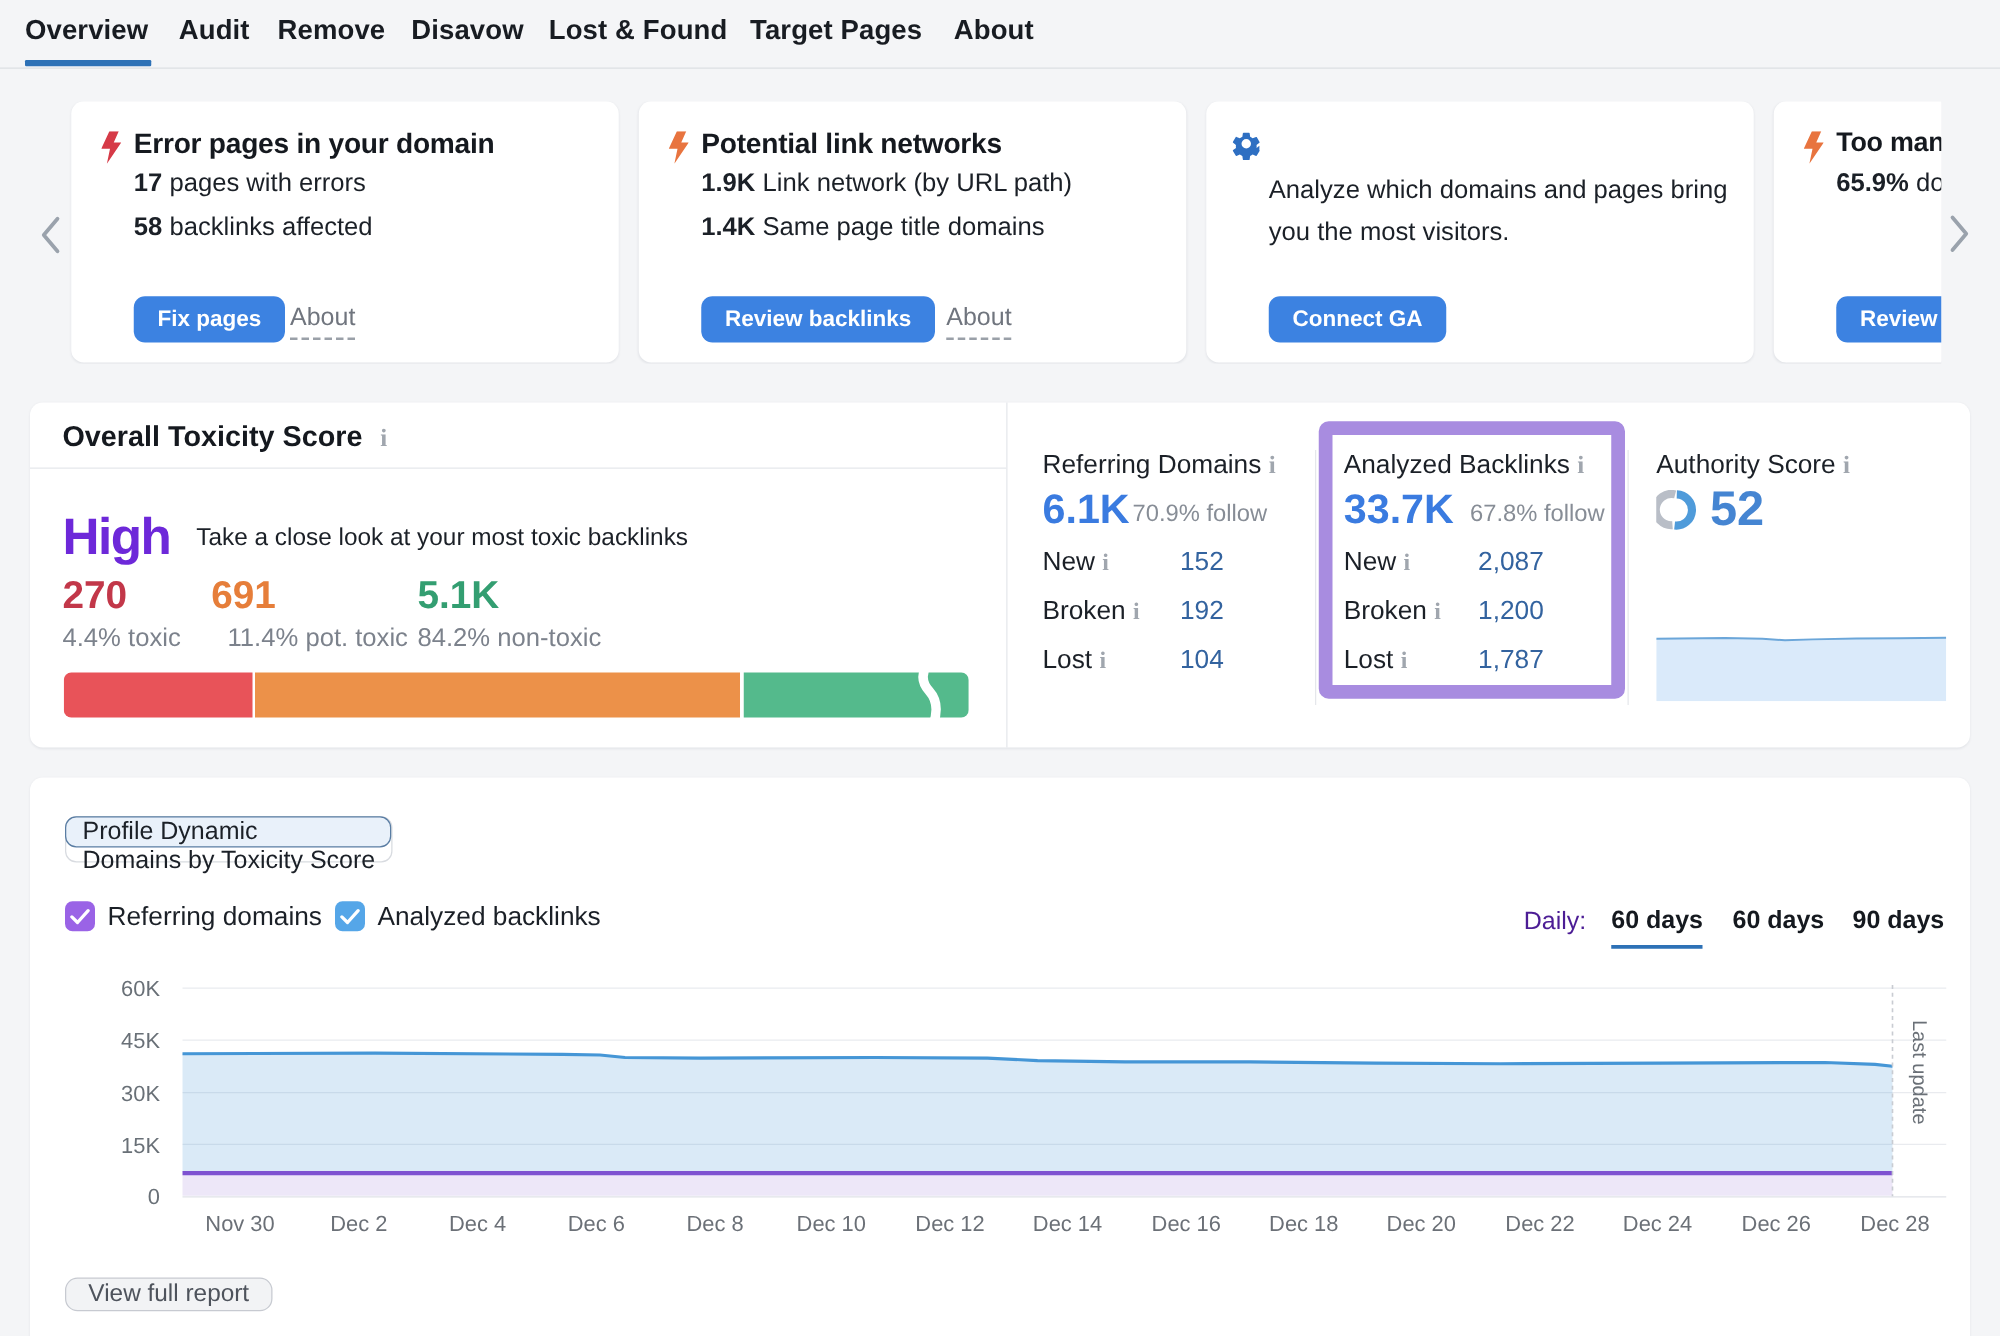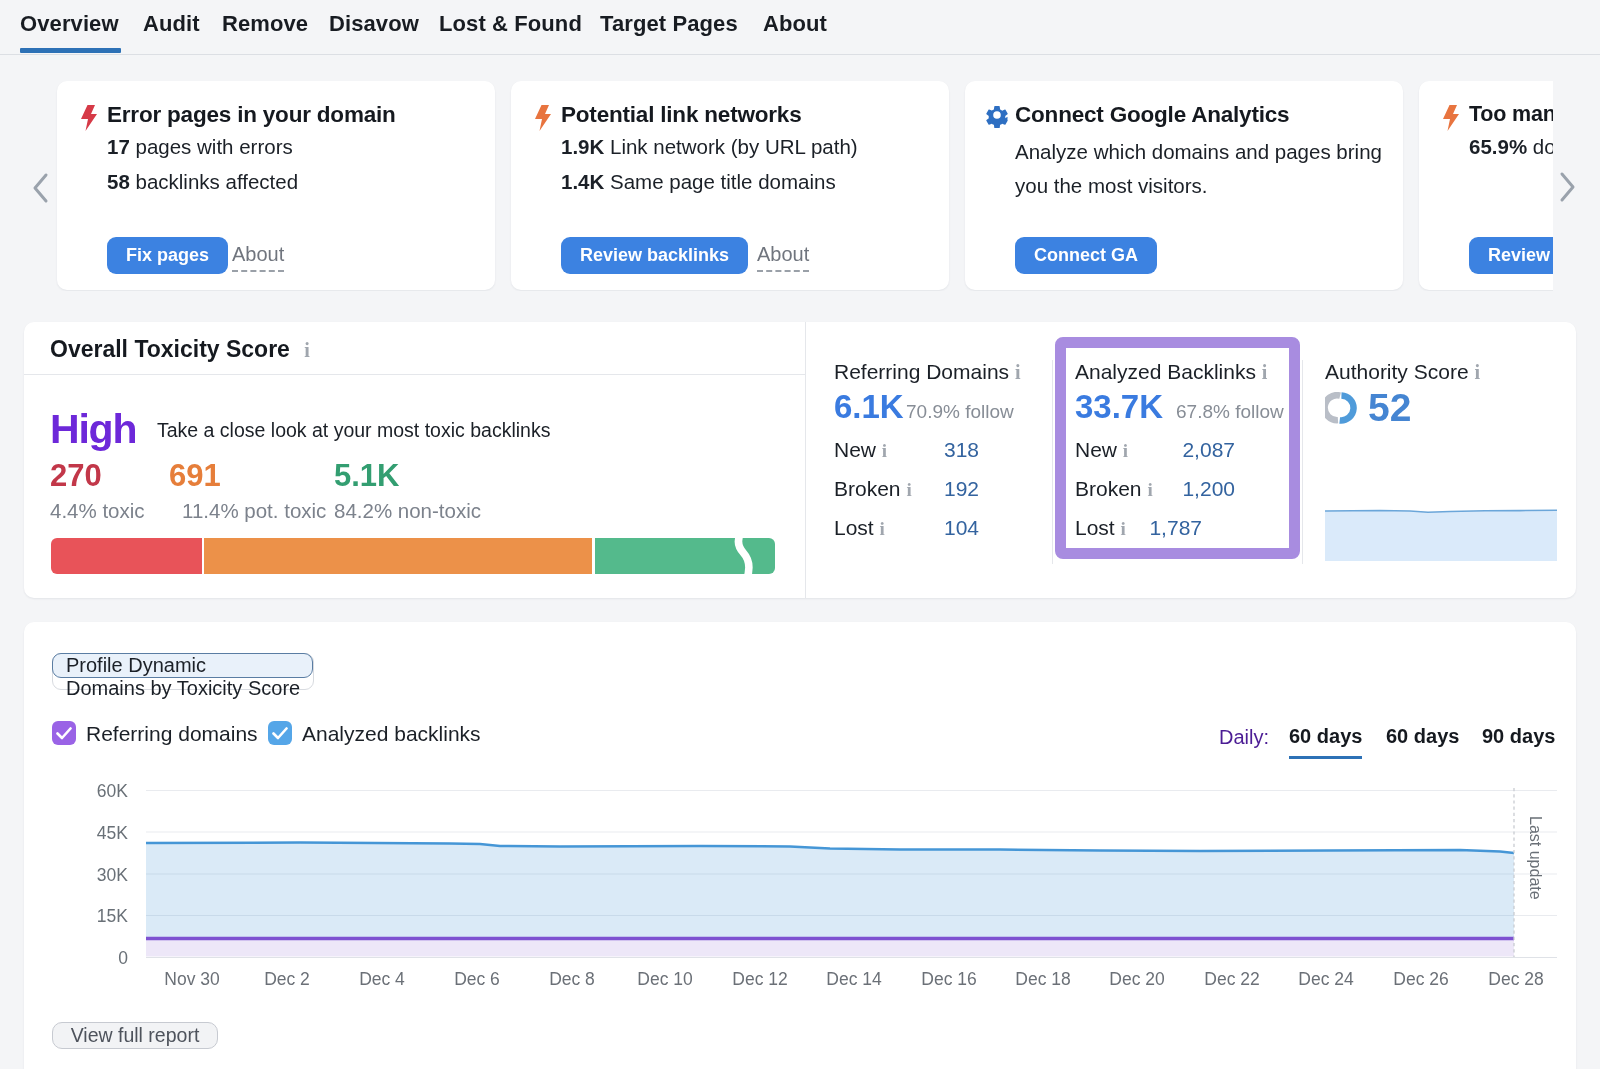--- a/index.html
+++ b/index.html
@@ -99,21 +99,20 @@
       <div class="card-line" style="top:68px;"><b>1.4K</b> Same page title domains</div>
       <div class="btn">Review backlinks</div>
       <div class="about-link" style="left:222px;">About</div>
     </div>
   </div>
   <div class="card" style="left:965px; top:0;">
     <div class="card-inner">
       <svg class="bolt" width="26" height="26" viewBox="0 0 24 24" style="left:-5px; top:0px;">
           <path fill-rule="evenodd" fill="#2e6fc2" d="M12 8.5a3.5 3.5 0 1 0 0 7 3.5 3.5 0 0 0 0-7zm9.7 5l-2.1 1.6c.05-.36.08-.72.08-1.1s-.03-.74-.08-1.1l2.1-1.6c.2-.15.25-.42.13-.64l-2-3.46c-.12-.22-.39-.3-.61-.22l-2.47 1c-.57-.44-1.2-.8-1.87-1.08l-.37-2.63A.49.49 0 0 0 14 3.8h-4c-.25 0-.46.18-.5.42l-.37 2.63c-.67.28-1.3.65-1.87 1.08l-2.47-1c-.22-.08-.49 0-.61.22l-2 3.46c-.12.22-.07.49.13.64l2.1 1.6c-.05.36-.08.72-.08 1.1s.03.74.08 1.1l-2.1 1.6c-.2.15-.25.42-.13.64l2 3.46c.12.22.39.3.61.22l2.47-1c.57.44 1.2.8 1.87 1.08l.37 2.63c.04.24.25.42.5.42h4c.25 0 .46-.18.5-.42l.37-2.63c.67-.28 1.3-.65 1.87-1.08l2.47 1c.22.08.49 0 .61-.22l2-3.46c.12-.22.07-.49-.13-.64z"></path>
         </svg>
-      <div class="card-title">Connect Google Analytics</div>
       <div class="card-line" style="top:33px; width:372px; line-height:34px;">Analyze which domains and pages bring you the most visitors.</div>
       <div class="btn">Connect GA</div>
     </div>
   </div>
   <div class="card" style="left:1419px; top:0;">
     <div class="card-inner">
       <svg class="bolt" width="16" height="26" viewBox="0 0 16 26">
           <path d="M6.5 0 L14 0 L10 9 L16 9 L4.5 26 L7 14 L0 14 Z" fill="#e8743f"></path>
         </svg>
       <div class="card-title" style="font-size:21.5px;">Too many pages</div>
@@ -143,35 +142,35 @@
   </svg>
 
   <div class="vdiv" style="left:1028px;"></div>
   <div class="vdiv" style="left:1278px;"></div>
   <div class="pbox"></div>
 
   <div class="col-title" style="left:810px;">Referring Domains <span class="info" style="font-size:20px;">i</span></div>
   <div class="big-num" style="left:810px;">6.1K</div>
   <div class="follow" style="left:882px;">70.9% follow</div>
   <div class="srow" style="left:810px; top:116px;">New <span class="info" style="font-size:19px;">i</span></div>
-  <div class="sval" style="left:875px; top:116px;">318</div>
+  <div class="sval" style="left:875px; top:116px;">152</div>
   <div class="srow" style="left:810px; top:155px;">Broken <span class="info" style="font-size:19px;">i</span></div>
   <div class="sval" style="left:875px; top:155px;">192</div>
   <div class="srow" style="left:810px; top:194px;">Lost <span class="info" style="font-size:19px;">i</span></div>
   <div class="sval" style="left:875px; top:194px;">104</div>
 
   <div class="col-title" style="left:1051px;">Analyzed Backlinks <span class="info" style="font-size:20px;">i</span></div>
   <div class="big-num" style="left:1051px;">33.7K</div>
   <div class="follow" style="left:1152px;">67.8% follow</div>
   <div class="srow" style="left:1051px; top:116px;">New <span class="info" style="font-size:19px;">i</span></div>
   <div class="sval" style="left:1131px; top:116px;">2,087</div>
   <div class="srow" style="left:1051px; top:155px;">Broken <span class="info" style="font-size:19px;">i</span></div>
   <div class="sval" style="left:1131px; top:155px;">1,200</div>
   <div class="srow" style="left:1051px; top:194px;">Lost <span class="info" style="font-size:19px;">i</span></div>
-  <div class="sval" style="left:1098px; top:194px;">1,787</div>
+  <div class="sval" style="left:1131px; top:194px;">1,787</div>
 
   <div class="col-title" style="left:1301px;">Authority Score <span class="info" style="font-size:20px;">i</span></div>
   <svg class="abs" style="left:1301px; top:70px;" width="32" height="32" viewBox="0 0 32 32">
     <path d="M12.98 28.13 A12.5 12.5 0 1 1 15.13 3.53" fill="none" stroke="#b9bec7" stroke-width="6.5"></path>
     <path d="M16.44 3.51 A12.5 12.5 0 1 1 14.69 28.43" fill="none" stroke="#4f9bda" stroke-width="6.5"></path>
   </svg>
   <div class="abs" style="left:1344px; top:64px; font-size:39px; font-weight:700; color:#4585d2;">52</div>
   <svg class="abs" style="left:1301px; top:186px;" width="232" height="53" viewBox="0 0 232 53">
     <path d="M0 3 L55 2.5 L85 3 L103 4.2 L125 3.5 L160 2.8 L195 2.6 L232 2.2 L232 53 L0 53 Z" fill="#daeafa"></path>
     <path d="M0 3 L55 2.5 L85 3 L103 4.2 L125 3.5 L160 2.8 L195 2.6 L232 2.2" fill="none" stroke="#6ba6d9" stroke-width="1.6"></path>

